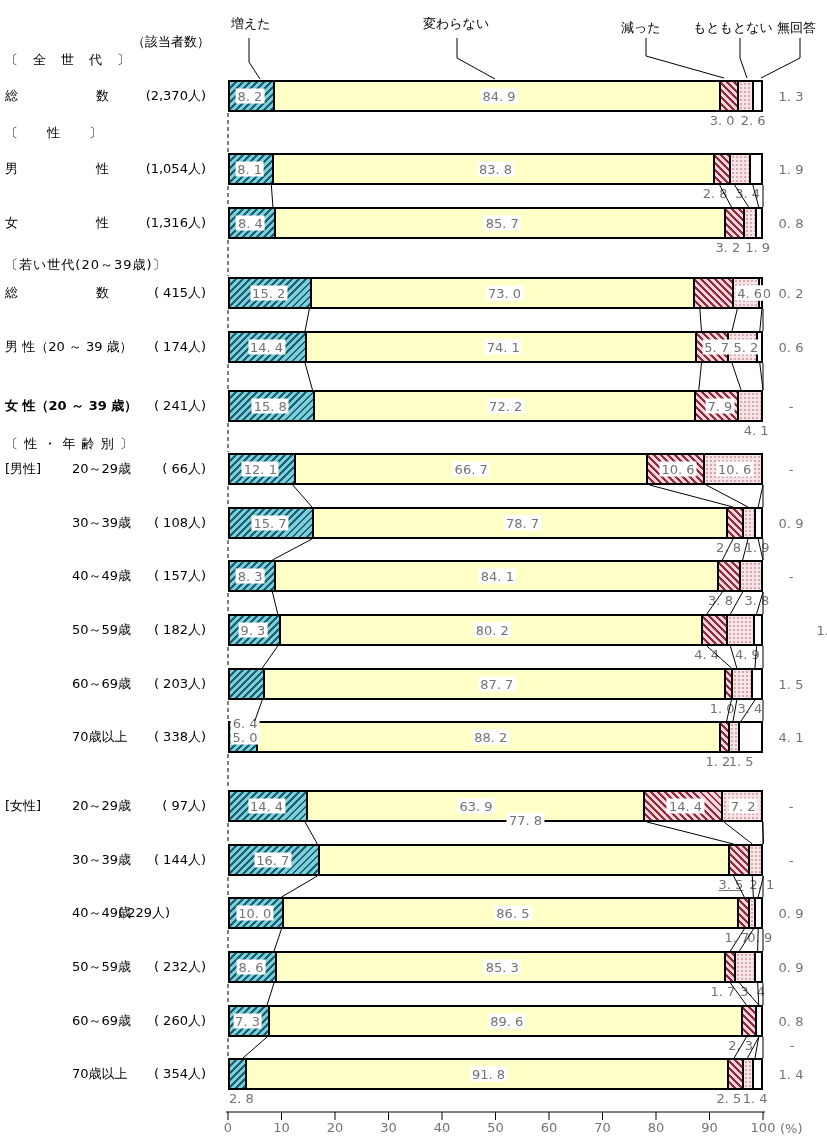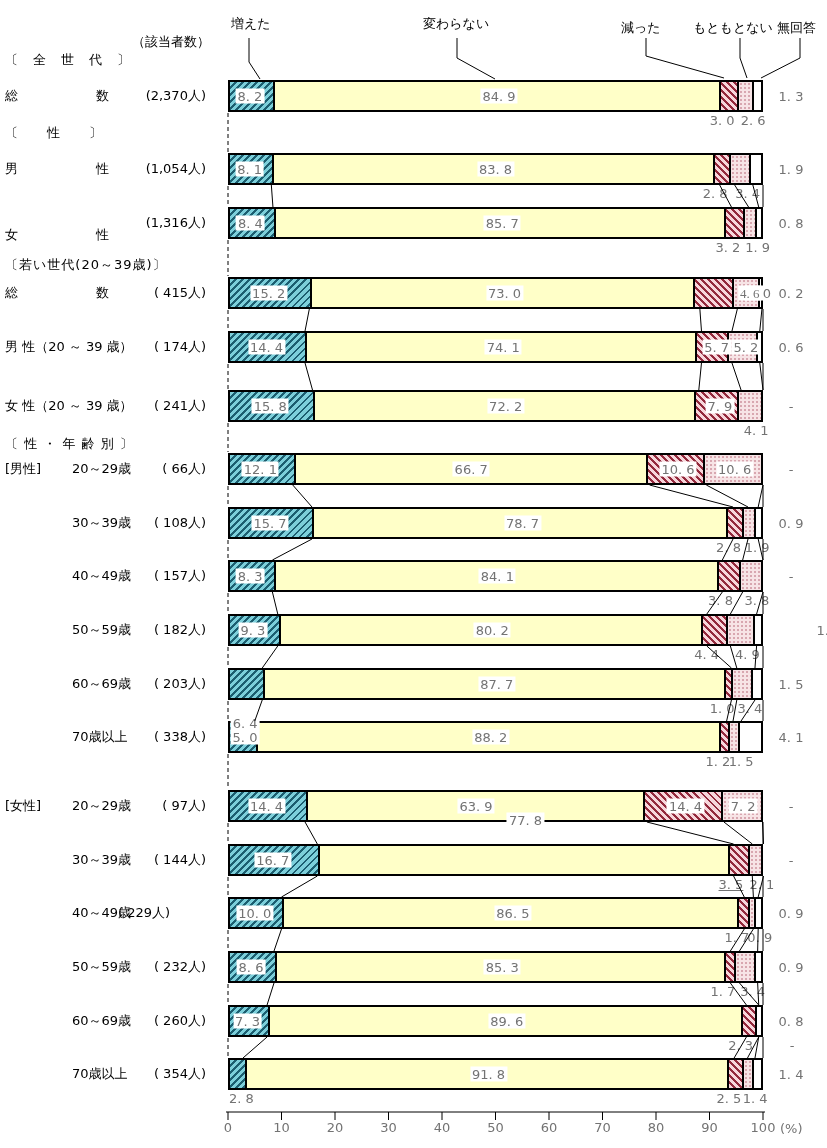--- a/index.html
+++ b/index.html
@@ -158,21 +158,21 @@
       <div class="seg seg-b" style="flex-grow: 83.8; flex-basis: 0px;"></div>
       <div class="seg seg-c" style="flex-grow: 2.8; flex-basis: 0px;"></div>
       <div class="seg seg-d" style="flex-grow: 3.4; flex-basis: 0px;"></div>
       <div class="seg seg-e" style="flex-grow: 1.9; flex-basis: 0px;"></div>
     </div>
     <div class="nlabel num" style="left: 249.667px; top: 169px;">8. 1</div>
     <div class="nlabel num" style="left: 495.5px; top: 169px;">83. 8</div>
     <div class="blabel num" style="left: 715.155px; top: 187px;">2. 8</div>
     <div class="blabel num" style="left: 747.74px; top: 187px;">3. 4</div>
     <div class="rlabel num" style="left: 791px; top: 169px;">1. 9</div>
-    <div class="abs" style="left: 5px; top: 215px; margin-top: 12px;">女　　　　　　性</div>
+    <div class="abs" style="left: 5px; top: 215px;">女　　　　　　性</div>
     <div class="abs" style="left: 118px; width: 88px; text-align: right; top: 215px;">(1,316人)</div>
     <div class="bar" style="top: 207px;">
       <div class="seg seg-a" style="flex-grow: 8.4; flex-basis: 0px;"></div>
       <div class="seg seg-b" style="flex-grow: 85.7; flex-basis: 0px;"></div>
       <div class="seg seg-c" style="flex-grow: 3.2; flex-basis: 0px;"></div>
       <div class="seg seg-d" style="flex-grow: 1.9; flex-basis: 0px;"></div>
       <div class="seg seg-e" style="flex-grow: 0.8; flex-basis: 0px;"></div>
     </div>
     <div class="nlabel num" style="left: 250.47px; top: 223px;">8. 4</div>
     <div class="nlabel num" style="left: 502.188px; top: 223px;">85. 7</div>
@@ -185,37 +185,37 @@
     <div class="bar" style="top: 277px;">
       <div class="seg seg-a" style="flex-grow: 15.2; flex-basis: 0px;"></div>
       <div class="seg seg-b" style="flex-grow: 73; flex-basis: 0px;"></div>
       <div class="seg seg-c" style="flex-grow: 7; flex-basis: 0px;"></div>
       <div class="seg seg-d" style="flex-grow: 4.6; flex-basis: 0px;"></div>
       <div class="seg seg-e" style="flex-grow: 0.2; flex-basis: 0px;"></div>
     </div>
     <div class="nlabel num" style="left: 268.66px; top: 293px;">15. 2</div>
     <div class="nlabel num" style="left: 504.595px; top: 293px;">73. 0</div>
     <div class="nlabel num" style="left: 718.595px; top: 293px; margin-left: 40px;">7. 0</div>
-    <div class="nlabel num" style="left: 749.625px; top: 293px; font-family: Liberation Serif, serif;">4. 6</div>
+    <div class="nlabel num" style="left: 749.625px; top: 293px;">4. 6</div>
     <div class="rlabel num" style="left: 791px; top: 293px;">0. 2</div>
     <div class="abs" style="left: 5px; top: 339px;">男 性（20 ～ 39 歳）</div>
     <div class="abs" style="left: 118px; width: 88px; text-align: right; top: 339px;">( 174人)</div>
     <div class="bar" style="top: 331px;">
       <div class="seg seg-a" style="flex-grow: 14.4; flex-basis: 0px;"></div>
       <div class="seg seg-b" style="flex-grow: 74.1; flex-basis: 0px;"></div>
       <div class="seg seg-c" style="flex-grow: 5.7; flex-basis: 0px;"></div>
       <div class="seg seg-d" style="flex-grow: 5.2; flex-basis: 0px;"></div>
       <div class="seg seg-e" style="flex-grow: 0.6; flex-basis: 0px;"></div>
     </div>
     <div class="nlabel num" style="left: 266.52px; top: 347px;">14. 4</div>
     <div class="nlabel num" style="left: 503.257px; top: 347px;">74. 1</div>
     <div class="nlabel num" style="left: 716.722px; top: 347px;">5. 7</div>
     <div class="nlabel num" style="left: 745.88px; top: 347px;">5. 2</div>
     <div class="rlabel num" style="left: 791px; top: 347px;">0. 6</div>
-    <div class="abs" style="left: 5px; top: 398px;">女 性（20 ～ 39 歳）</div>
+    <div class="abs" style="left: 5px; top: 398px; font-weight: bold;">女 性（20 ～ 39 歳）</div>
     <div class="abs" style="left: 118px; width: 88px; text-align: right; top: 398px;">( 241人)</div>
     <div class="bar" style="top: 390px;">
       <div class="seg seg-a" style="flex-grow: 15.8; flex-basis: 0px;"></div>
       <div class="seg seg-b" style="flex-grow: 72.2; flex-basis: 0px;"></div>
       <div class="seg seg-c" style="flex-grow: 7.9; flex-basis: 0px;"></div>
       <div class="seg seg-d" style="flex-grow: 4.1; flex-basis: 0px;"></div>
     </div>
     <div class="nlabel num" style="left: 270.265px; top: 406px;">15. 8</div>
     <div class="nlabel num" style="left: 505.665px; top: 406px;">72. 2</div>
     <div class="nlabel num" style="left: 719.933px; top: 406px;">7. 9</div>

